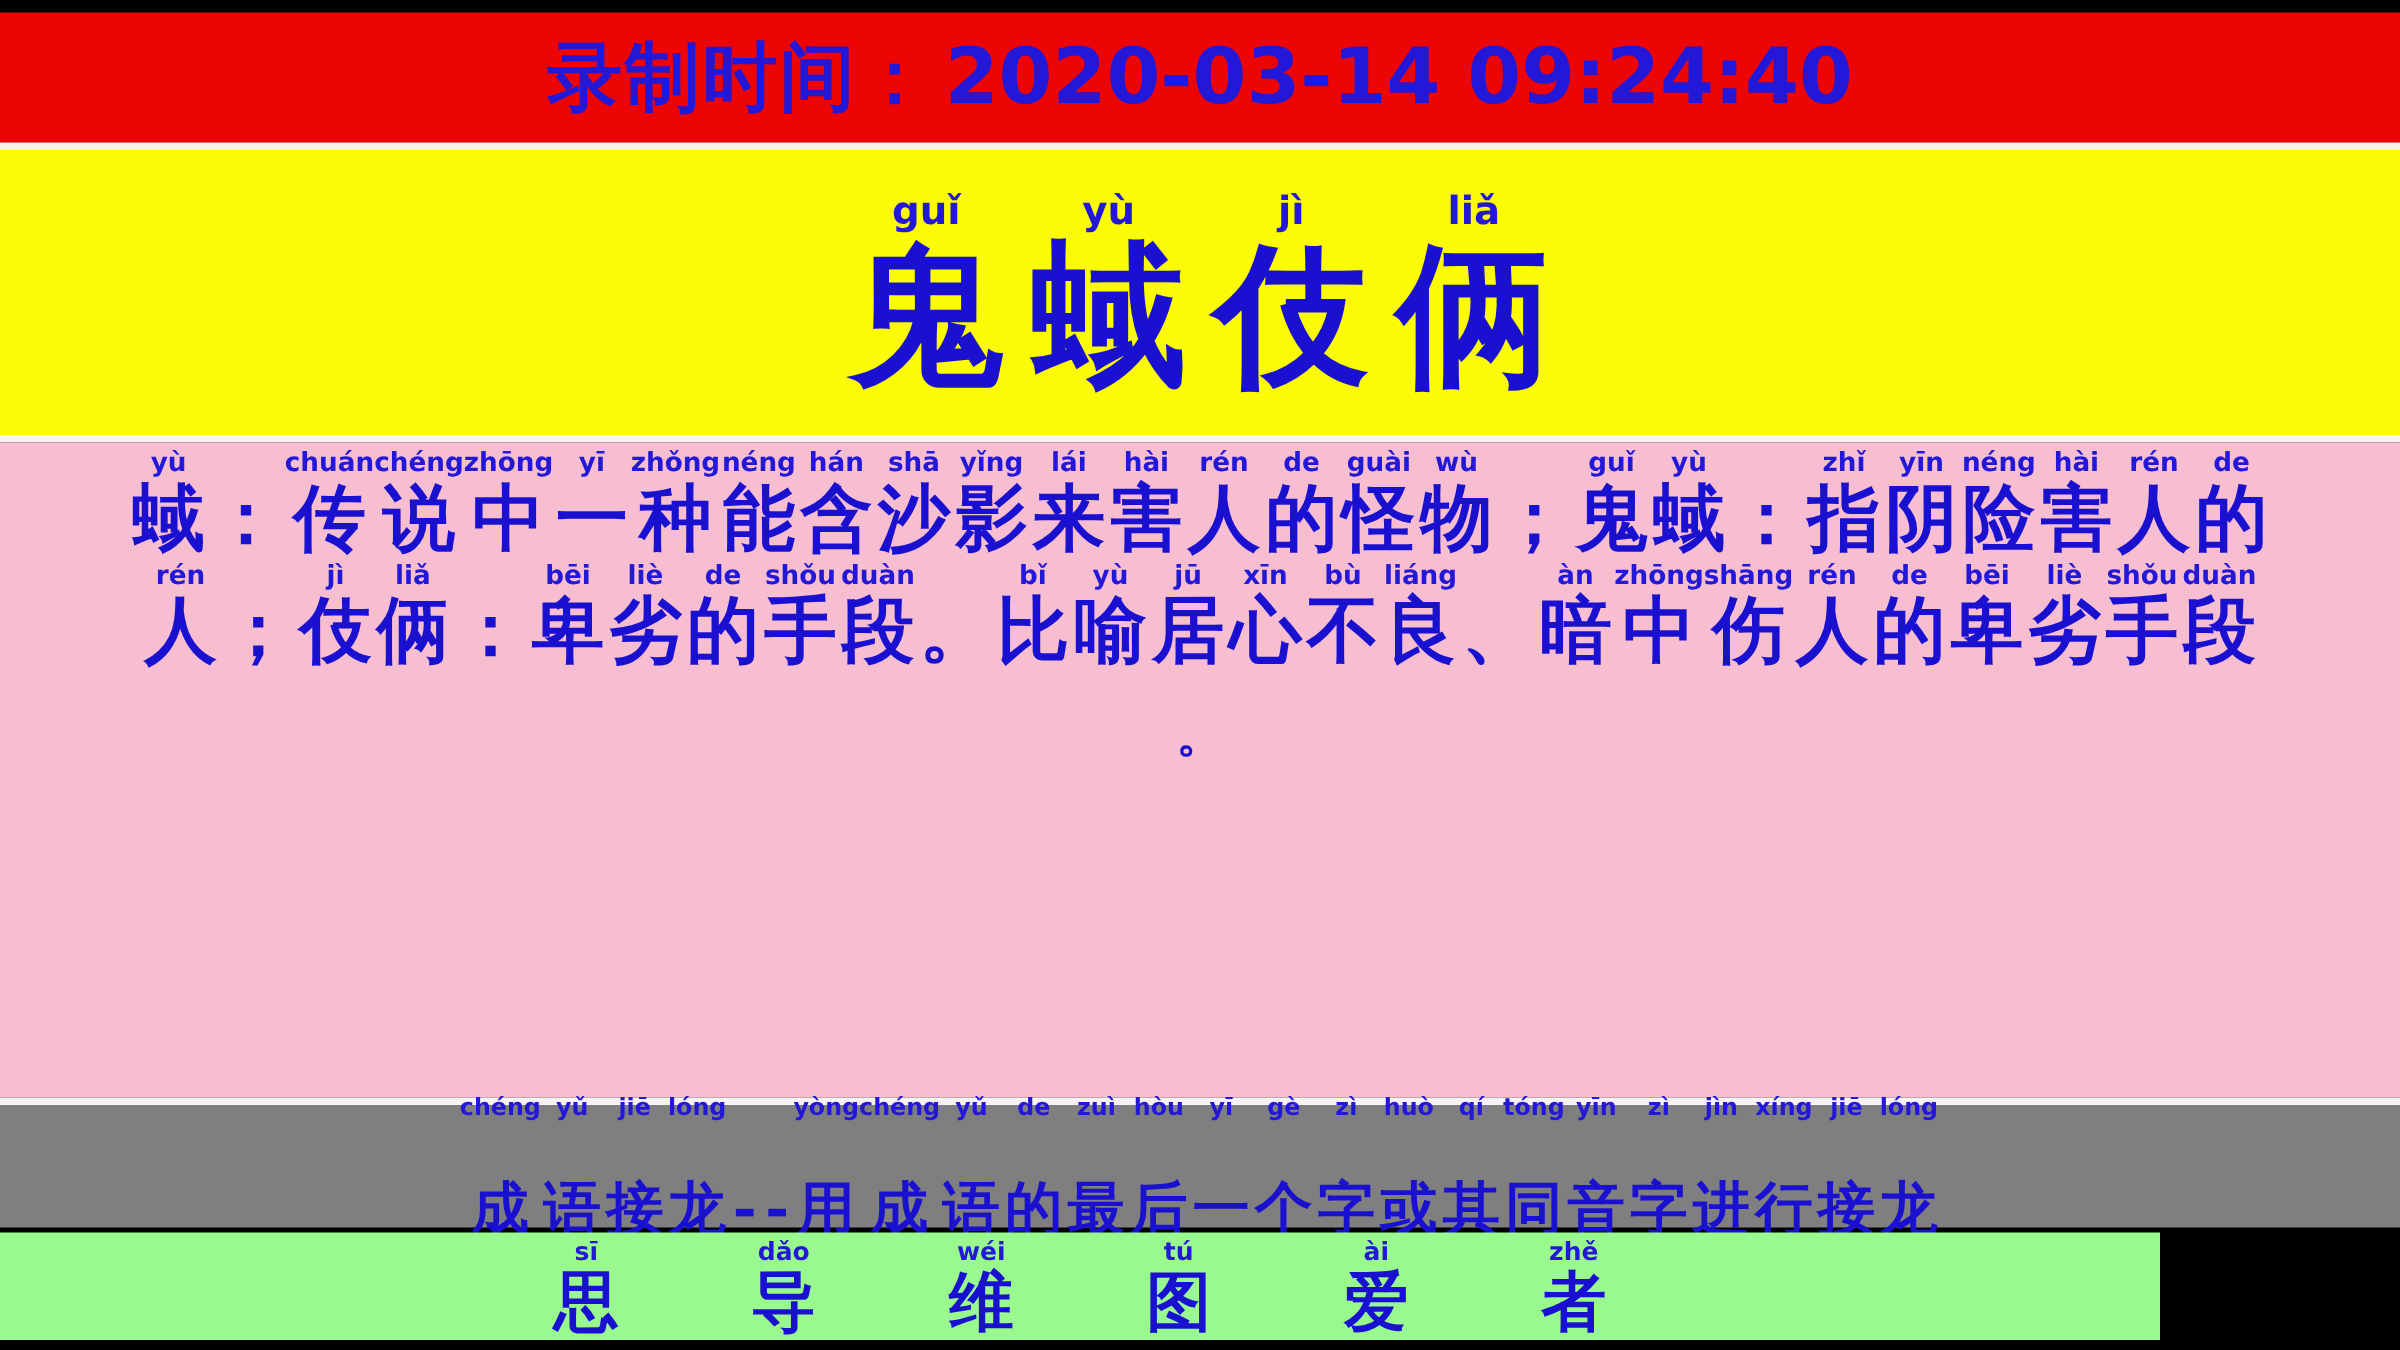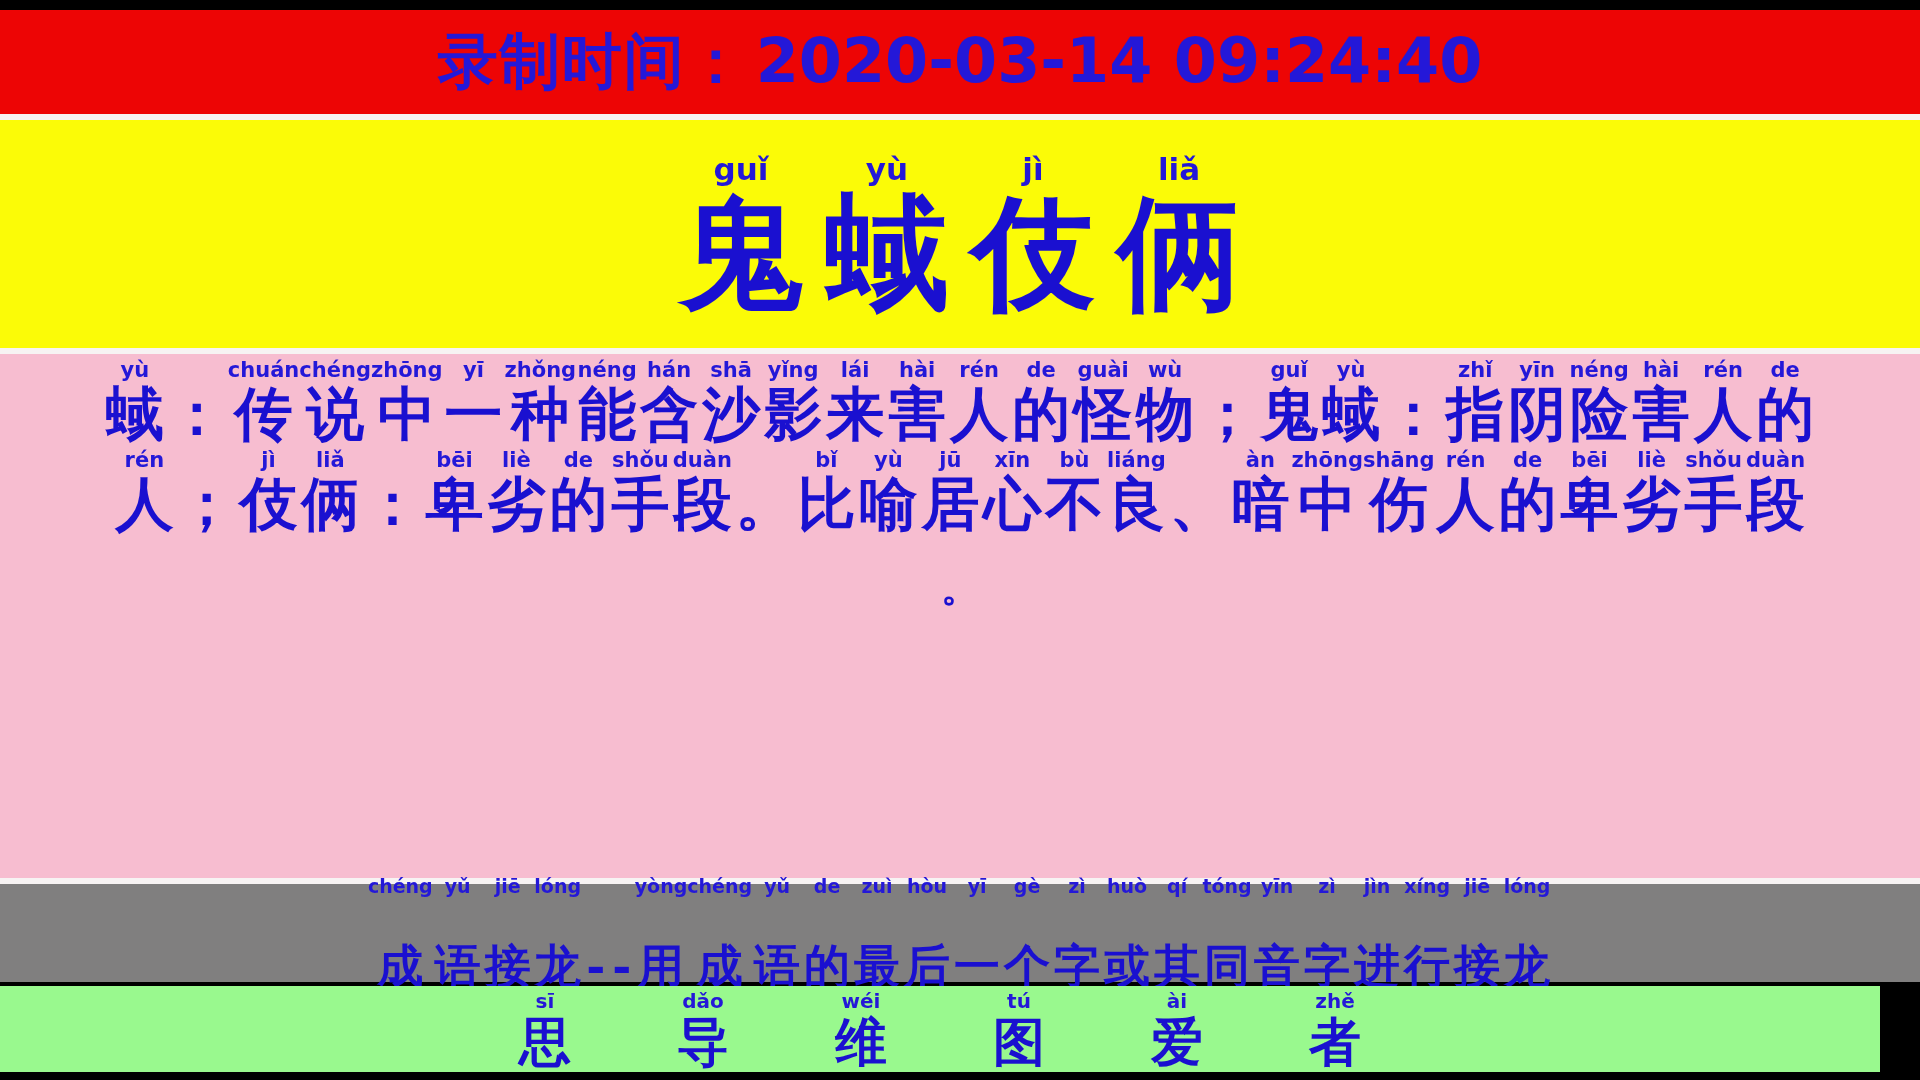--- a/index.html
+++ b/index.html
@@ -152,21 +152,21 @@
   }
   .rule-run .py { font-size: 19px; margin-bottom: 3px; }
   .rule-run .hz { font-size: 46px; }
   .rule-run .ruby-unit { min-width: 50px; gap: 44px; }
   .rule-run .dash-unit { min-width: 26px; }
 
   
   .bar-green {
     position: absolute;
     left: 0; top: 986px;
-    width: 1880px; height: 86px;
+    width: 1728px; height: 86px;
     background: #99f98e;
     display: flex;
     align-items: center;
     justify-content: center;
     box-sizing: border-box;
   }
   .brand-run .py { font-size: 20px; margin-bottom: 5px; }
   .brand-run .hz { font-size: 52px; }
   .brand-run .ruby-unit { width: 158px; }
 

